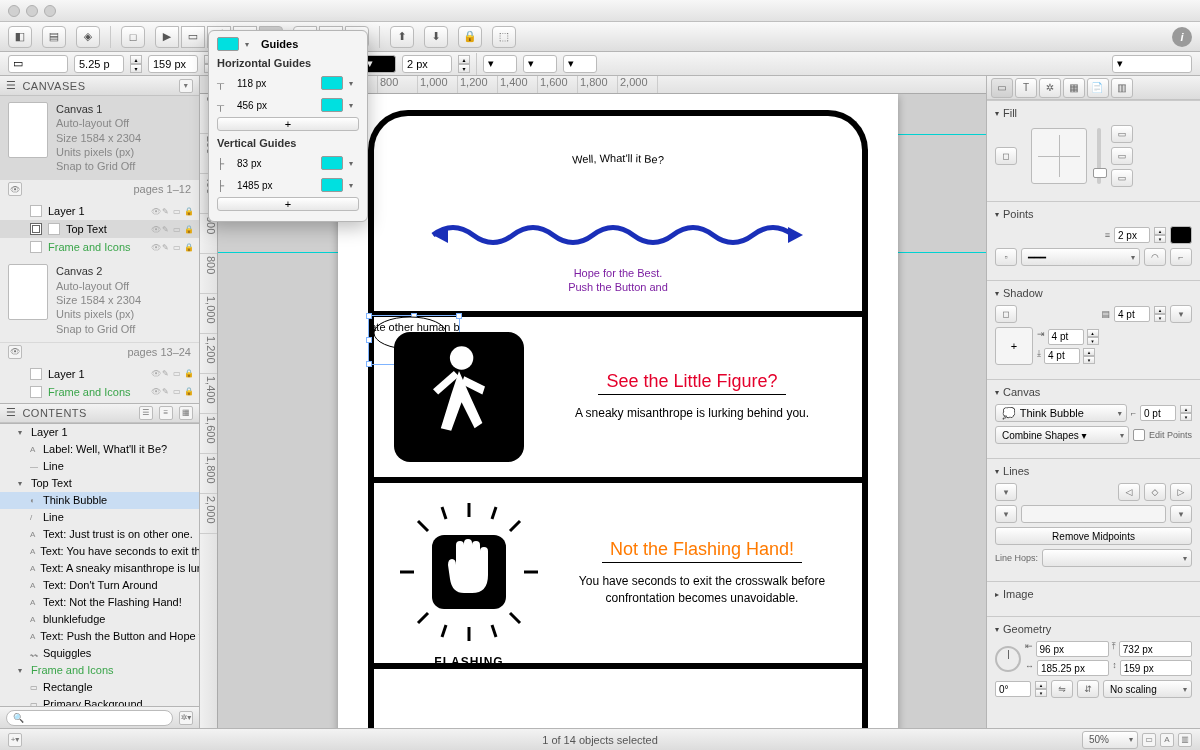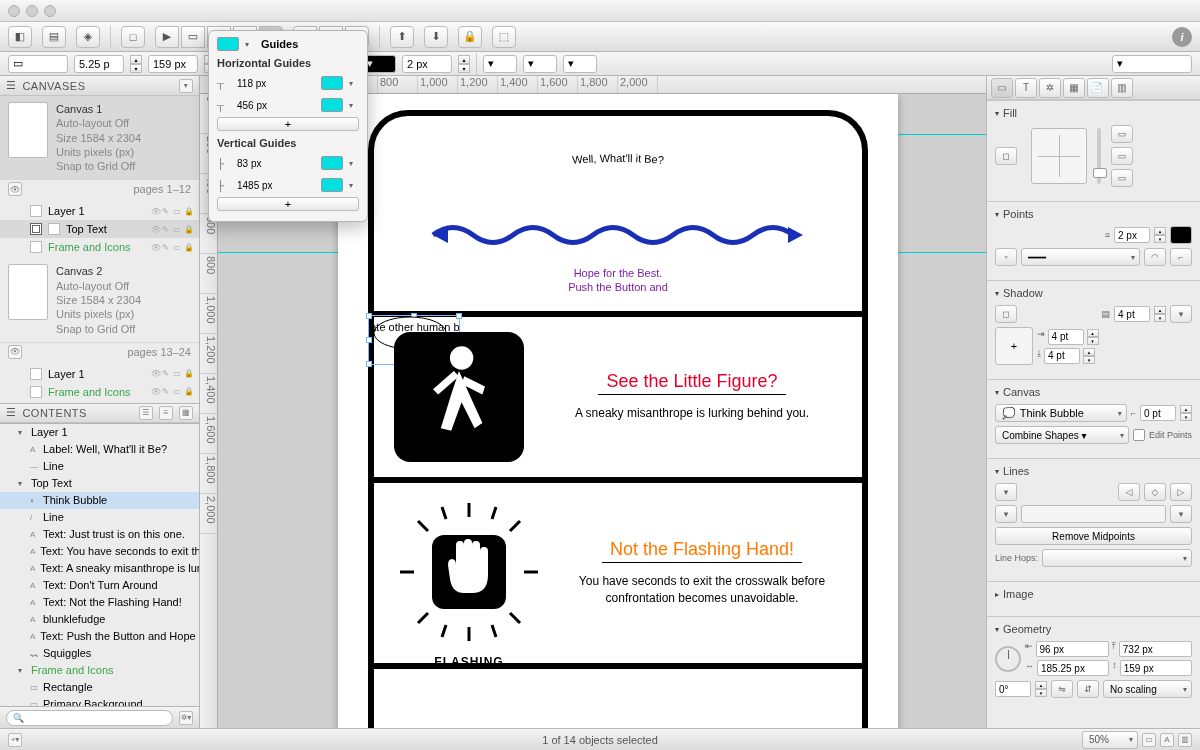--- a/index.html
+++ b/index.html
@@ -327,21 +327,21 @@
       <div class="contents-row indent1 sel">
         <span class="type">◐</span>
         <span>Think Bubble</span>
       </div>
       <div class="contents-row indent1">
         <span class="type">/</span>
         <span>Line</span>
       </div>
       <div class="contents-row indent1">
         <span class="type">A</span>
-        <span>Text: Just trust is on this one.</span>
+        <span>Text: Just trust is on other one.</span>
       </div>
       <div class="contents-row indent1">
         <span class="type">A</span>
         <span>Text: You have seconds to exit th</span>
       </div>
       <div class="contents-row indent1">
         <span class="type">A</span>
         <span>Text: A sneaky misanthrope is lur</span>
       </div>
       <div class="contents-row indent1">

